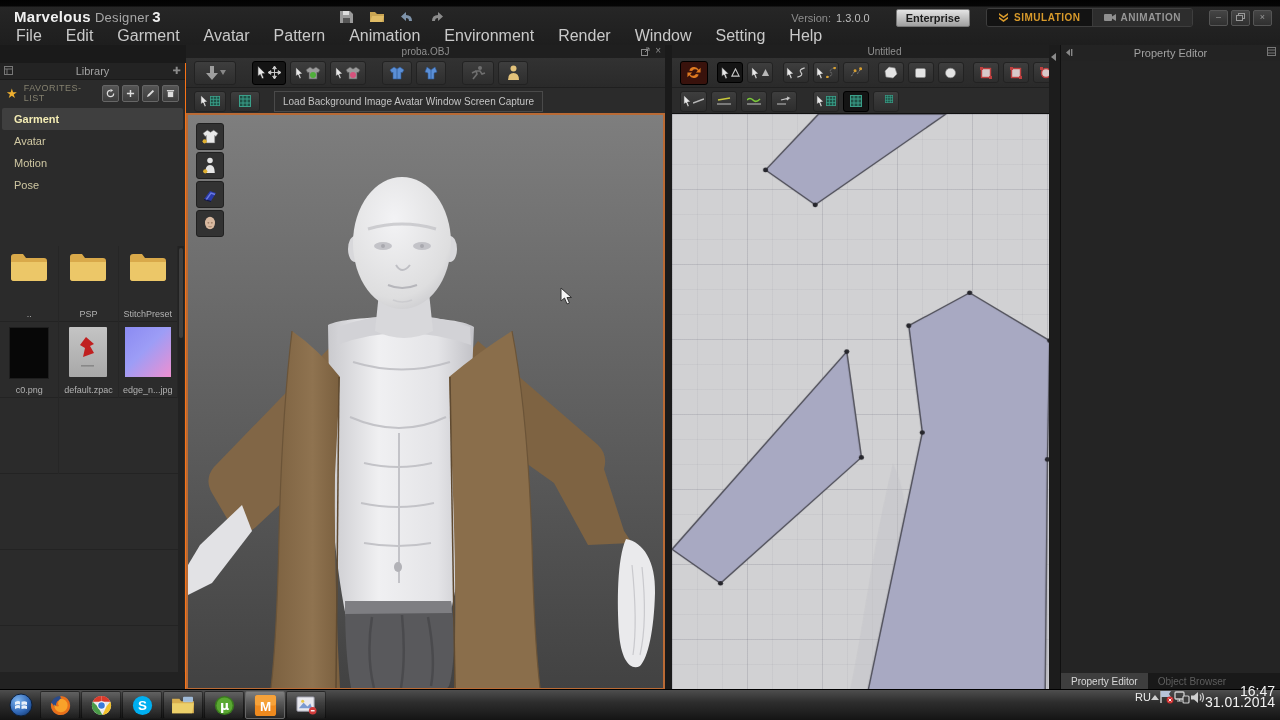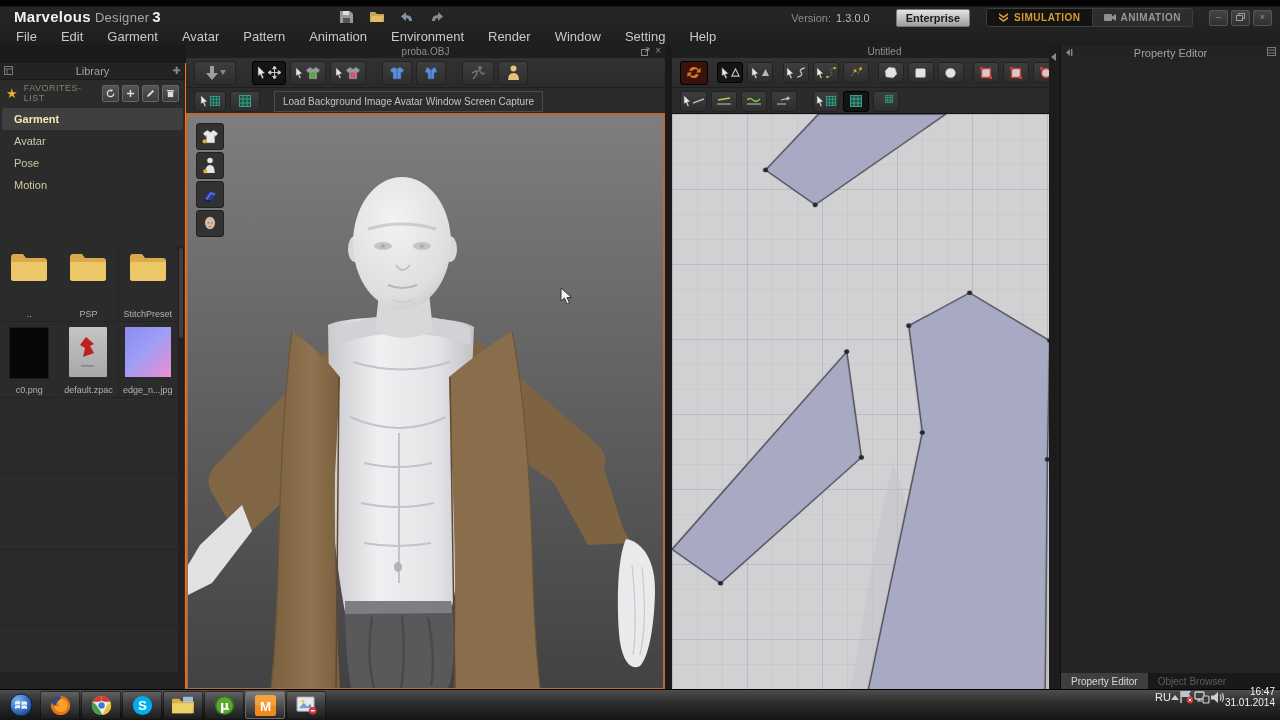--- a/index.html
+++ b/index.html
@@ -9,21 +9,21 @@
   
   .titlebar{position:absolute;top:0;left:0;width:1280px;height:45px;
     background:linear-gradient(#020202 0,#050505 6px,#262626 7px,#1e1e1e 100%);}
   .brand{position:absolute;left:14px;top:8px;font-size:15px;color:#e9e9e9;letter-spacing:.3px;}
   .brand .b1{font-weight:bold;color:#f0f0f0;}
   .brand .b2{color:#a8a8a8;font-size:13px;margin-left:4px;}
   .brand .b3{font-weight:bold;color:#f0f0f0;margin-left:3px;}
   .quickicons{position:absolute;left:338px;top:9px;display:flex;gap:13px;align-items:center;}
   .qbtn{width:17px;height:15px;display:flex;align-items:center;justify-content:center;}
   .menurow{position:absolute;left:4px;top:27px;height:18px;display:flex;align-items:center;}
-  .menuitem{padding:0 12px;font-size:13px;color:#c9c9c9;cursor:default;}
+  .menuitem{padding:0 12px;font-size:16px;color:#c9c9c9;cursor:default;}
   .tb-right{position:absolute;right:8px;top:8px;display:flex;align-items:center;}
   .verlabel{font-size:11px;color:#8d8d8d;}
   .verval{font-size:11px;color:#bdbdbd;margin-left:5px;}
   .enterprise{margin-left:26px;background:linear-gradient(#e4e4e4,#9f9f9f);color:#1c1c1c;
     font-weight:bold;font-size:11px;padding:2px 9px;border-radius:2px;border:1px solid #777;}
   .modegroup{margin-left:16px;display:flex;border:1px solid #3e3e3e;border-radius:3px;overflow:hidden;
     background:#222;}
   .modebtn{display:flex;align-items:center;gap:5px;padding:3px 11px;font-size:10px;font-weight:bold;
     letter-spacing:.5px;}
   .modebtn.sim{background:#131313;color:#d89a2b;}
@@ -117,21 +117,21 @@
     background:linear-gradient(#4e4e4e,#2e2e2e 40%,#141414);}
   .tb-apps{position:absolute;left:2px;top:1px;display:flex;align-items:center;height:28px;}
   .appbtn{width:40px;height:28px;display:flex;align-items:center;justify-content:center;border-radius:2px;margin-right:1px;}
   .appbtn.run{background:linear-gradient(rgba(255,255,255,.14),rgba(255,255,255,.03));border:1px solid rgba(0,0,0,.5);box-sizing:border-box;}
   .appbtn.active{background:linear-gradient(rgba(255,255,255,.30),rgba(255,255,255,.08));border:1px solid #666;box-sizing:border-box;}
   .startbtn{width:38px;height:28px;display:flex;align-items:center;justify-content:center;}
   .tray{position:absolute;right:5px;top:0;height:14px;display:flex;align-items:center;gap:0;}
   .lang{font-size:11px;color:#ececec;}
   .caret{width:0;height:0;border-left:4px solid transparent;border-right:4px solid transparent;
     border-bottom:5px solid #cfcfcf;}
-  .clock{text-align:right;color:#f2f2f2;font-size:10px;line-height:11px;}
+  .clock{text-align:right;color:#f2f2f2;font-size:14px;line-height:11px;}
   .ic{display:block;}
 </style>
 </head>
 <body>
 
 <div id="root">
 
   <svg width="0" height="0" style="position:absolute">
     <defs>
       <symbol id="sym-cursor" viewBox="0 0 12 14">
@@ -265,22 +265,22 @@
             <svg class="ic" width="9" height="9" viewBox="0 0 10 10">
               <rect x="2" y="3" width="6" height="6" fill="#ddd"></rect>
               <rect x="1" y="1.2" width="8" height="1.4" fill="#ddd"></rect>
             </svg>
           </span>
       </span>
     </div>
     <div class="liblist">
       <div class="libitem sel">Garment</div>
       <div class="libitem">Avatar</div>
+      <div class="libitem">Motion</div>
       <div class="libitem">Pose</div>
-      <div class="libitem">Motion</div>
     </div>
     <div class="thumbwrap">
       <div class="thumbgrid">
         <div class="thumb">
           <svg class="art ic" width="40" height="32" viewBox="0 0 40 32">
               <use href="#sym-folder"></use>
             </svg>
           <span class="tlabel">..</span>
         </div>
         <div class="thumb">

